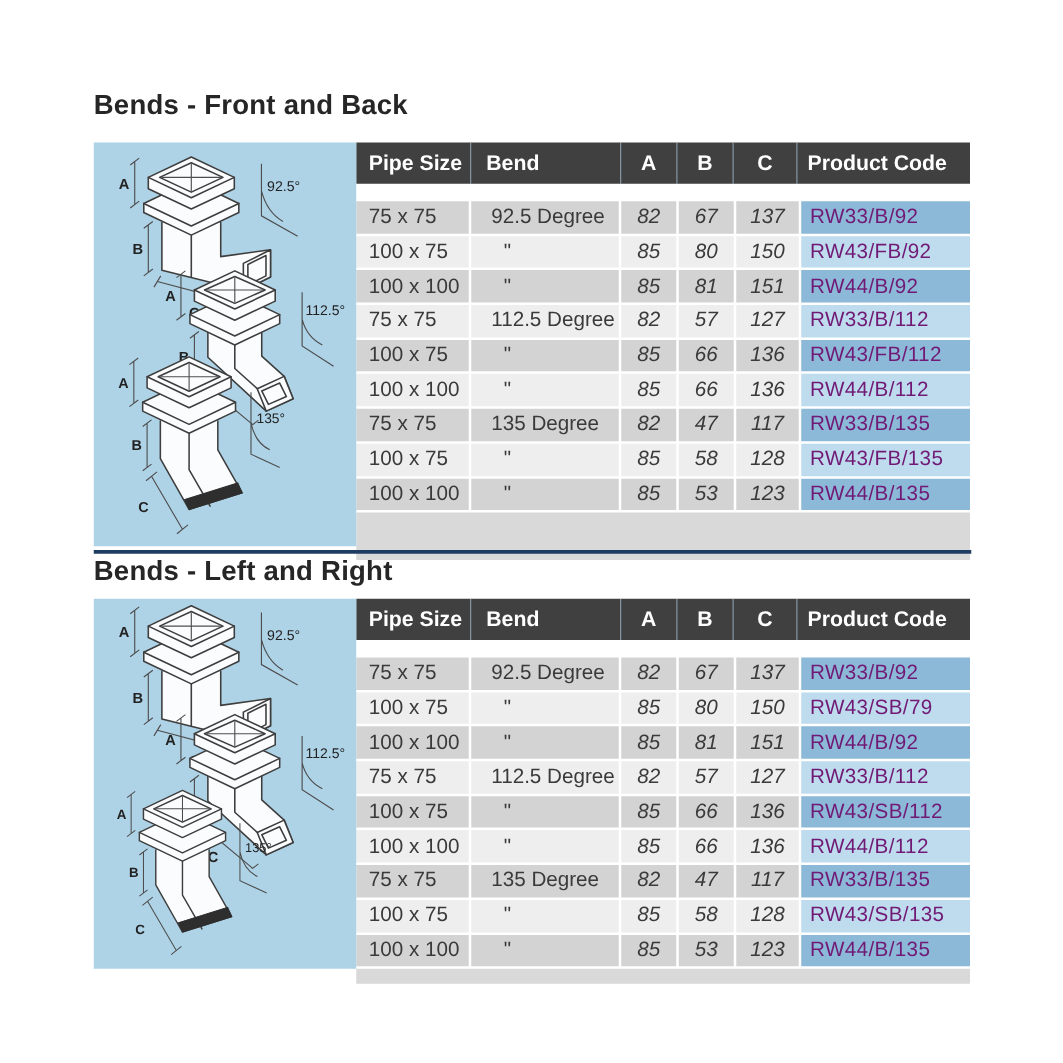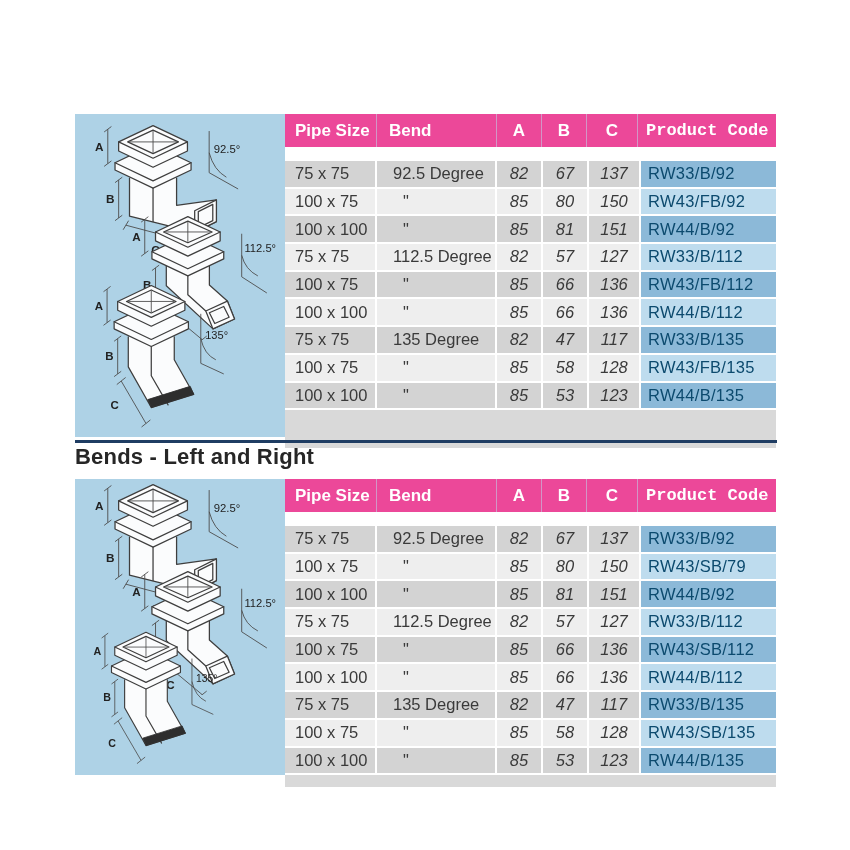--- a/index.html
+++ b/index.html
@@ -15,36 +15,36 @@
   .c1{top:114px;height:323px;}
   .c2{top:479px;height:296px;}
 
   .panel{position:relative;width:210px;flex:none;background:#aed2e6;overflow:hidden;}
   .dpos{position:absolute;}
   .c1 .da{left:2px;top:8px;}   .c1 .db{left:50px;top:100px;} .c1 .dc{left:2px;top:168px;}
   .c2 .da{left:2px;top:2px;}   .c2 .db{left:50px;top:90px;}  .c2 .dc{left:2px;top:150px;}
 
   .table{width:491px;flex:none;background:#ffffff;}
   .thead{display:grid;grid-template-columns:91px 120px 45px 45px 51px 139px;
-         height:33px;background:#ec4899;color:#fff;font-weight:bold;font-size:17px;}
+         height:33px;background:#404040;color:#fff;font-weight:bold;font-size:17px;}
   .hc{display:flex;align-items:center;padding-left:12px;}
   .thead > div + div{border-left:1px solid rgba(190,215,235,.55);}
   .h0{padding-left:10px;}
   .h2,.h3,.h4{justify-content:center;padding-left:0;}
-  .h5{padding-left:8px;font-family:Liberation Mono, monospace;}
+  .h5{padding-left:8px;}
 
   .tbody{display:grid;grid-template-columns:90px 118px 44px 44px 50px 135px;
          column-gap:2px;row-gap:2px;grid-auto-rows:25.7px;margin-top:14px;
          font-size:16.5px;color:#3a3a3a;}
   .row{display:contents;}
   .cell{display:flex;align-items:center;padding-left:10px;overflow:hidden;white-space:nowrap;}
   .ca,.cb,.cc{justify-content:center;padding-left:0;font-style:italic;}
   .cbend{padding-left:16px;}
   .cbend.ditto{padding-left:26px;}
-  .ccode{color:#0c4a6e;padding-left:7px;letter-spacing:.3px;}
+  .ccode{color:#701a75;padding-left:7px;letter-spacing:.3px;}
   .row:nth-child(odd)  .cell{background:#d3d3d3;}
   .row:nth-child(even) .cell{background:#eeeeee;}
   .row:nth-child(odd)  .ccode{background:#8cb9d8;}
   .row:nth-child(even) .ccode{background:#bedcee;}
 
   .strip{background:#d9d9d9;margin-top:2px;}
   .s1{height:38px;}
   .s2{height:12px;}
 
   .rule{position:absolute;left:75px;top:440px;width:702px;height:3px;background:#1f3d63;}
@@ -55,20 +55,21 @@
   .dark{fill:#2e2e2e;stroke:#2e2e2e;stroke-width:1;}
   .dim{stroke:#4d4d4d;stroke-width:1;fill:none;}
   .lbl{font:bold 13px "Liberation Sans",sans-serif;fill:#222;}
   .ang{font:12.5px "Liberation Sans",sans-serif;fill:#222;}
 </style>
 </head>
 <body>
 
 <div class="page">
 
+  <h1 class="title title1">Bends - Front and Back</h1>
 
   <div class="content c1">
     <div class="panel">
 
       <div class="dpos da">
         <svg width="172" viewBox="0 0 190 150" xmlns="http://www.w3.org/2000/svg">
           <path class="part face" d="M58 62 L58 104 L130 122 L154 110 L154 86 L110 92 L110 62"></path>
           <path class="part" d="M84 73 L84 110"></path>
           <path class="part face" d="M130 122 L154 110 L154 86 L130 98 Z"></path>
           <path class="part" d="M134 117 L150 109 L150 91 L134 99 Z"></path>

